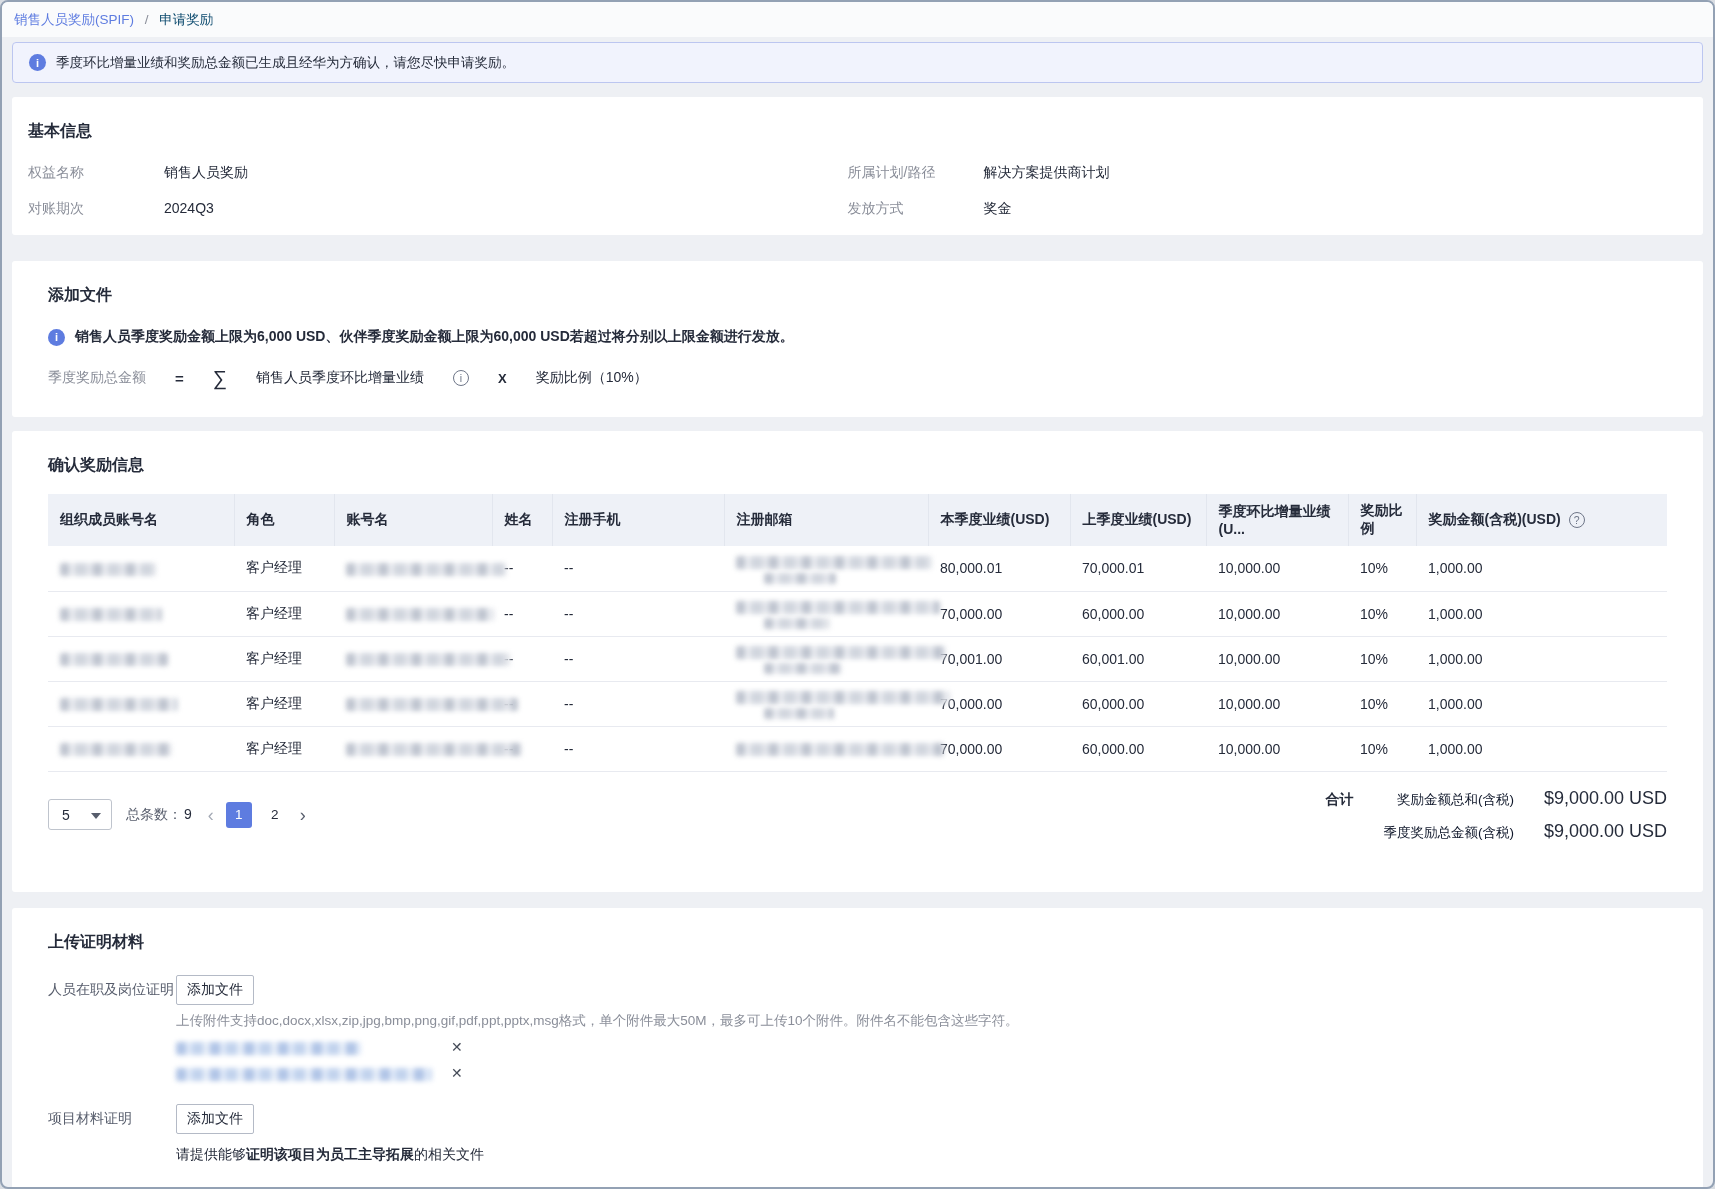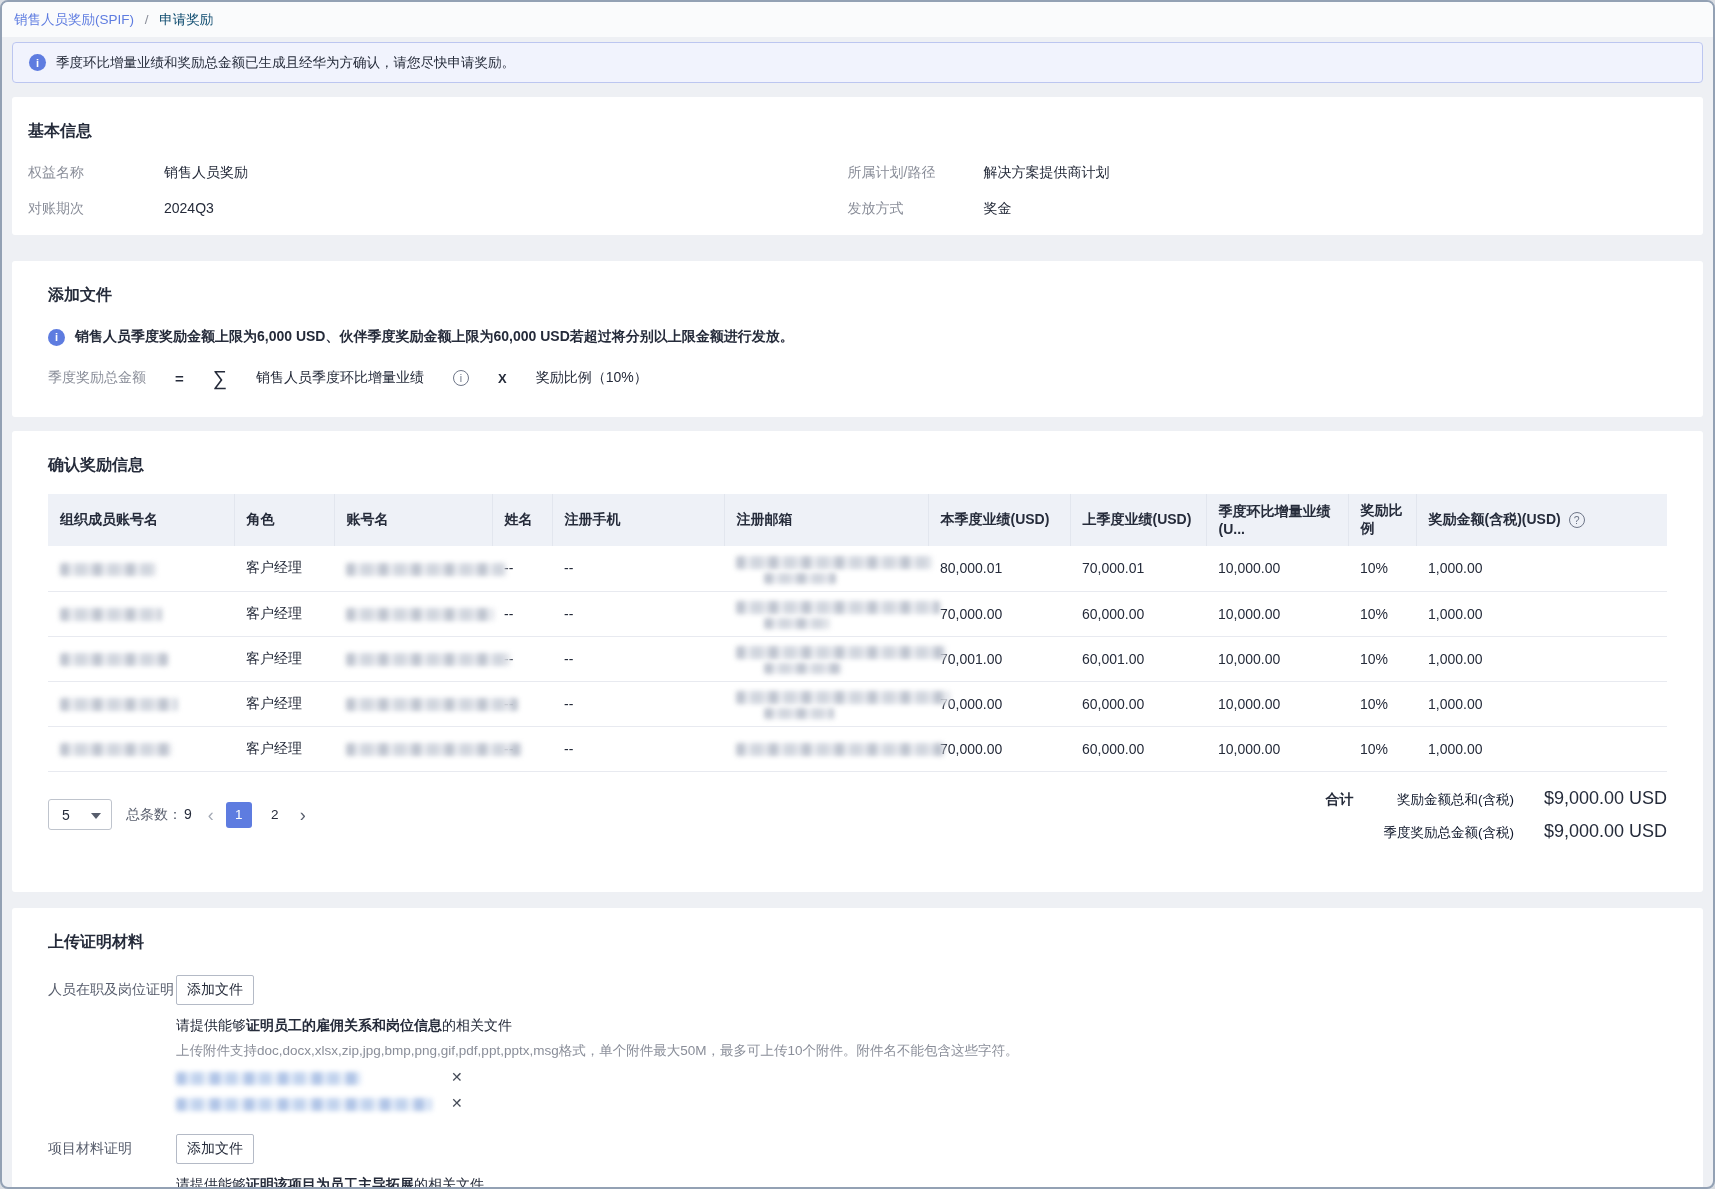--- a/index.html
+++ b/index.html
@@ -299,23 +299,20 @@
     </div>
   </section>
 
   <section class="card card-upload">
     <h2>上传证明材料</h2>
 
     <div class="upload-row">
       <span class="u-label">人员在职及岗位证明</span>
       <div class="u-content">
         <button class="add-btn">添加文件</button>
-        <div class="hint">
-          <span>请提供能够</span><b>证明员工的雇佣关系和岗位信息</b><span>的相关文件</span>
-        </div>
         <div class="format-note">上传附件支持doc,docx,xlsx,zip,jpg,bmp,png,gif,pdf,ppt,pptx,msg格式，单个附件最大50M，最多可上传10个附件。附件名不能包含这些字符。</div>
         <div class="attach">
           <span class="bar-slot"><span class="blur-bar blue" style="width:185px"></span></span>
           <span class="close-x">✕</span>
         </div>
         <div class="attach">
           <span class="bar-slot"><span class="blur-bar blue" style="width:256px"></span></span>
           <span class="close-x">✕</span>
         </div>
       </div>

